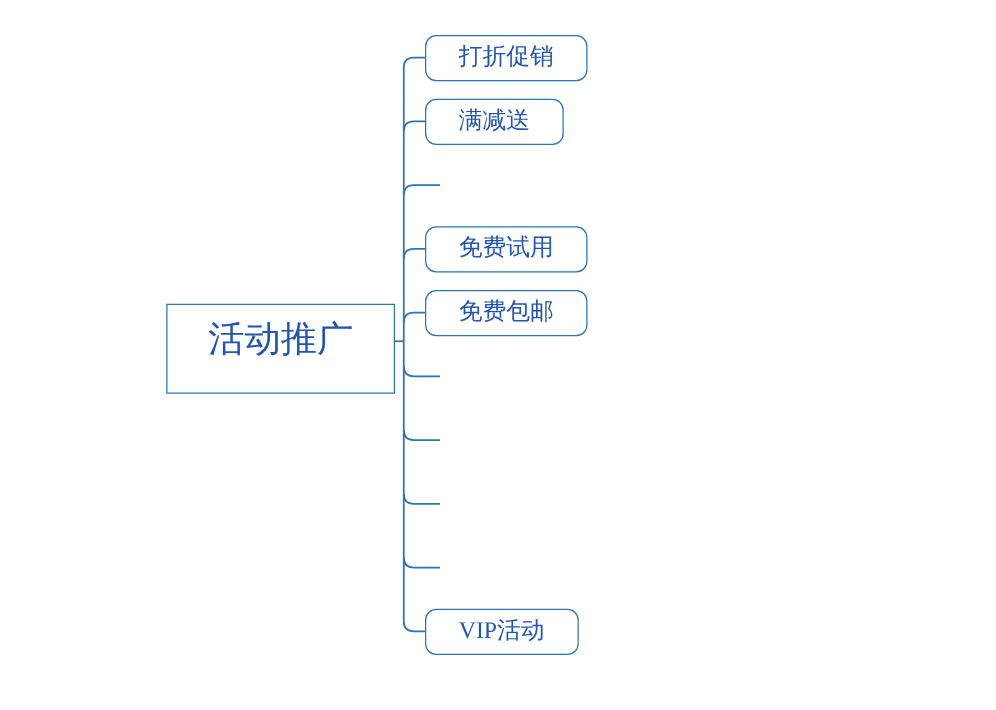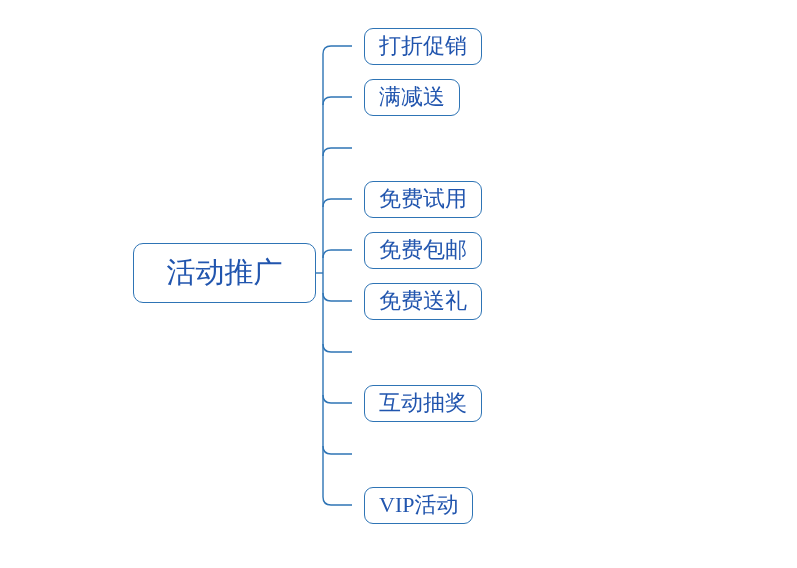--- a/index.html
+++ b/index.html
@@ -33,32 +33,32 @@
     border: 1.5px solid var(--line, #2E74B5);
     color: var(--text, #2155AE);
     text-align: center;
     white-space: nowrap;
     cursor: default;
   }
   .root-node {
     left: 133px;
     top: 243px;
     width: 183px;
-    height: 60px;
-    border-radius: 10px;
+    height: 72px;
+    border-radius: 0;
     font-size: 29px;
     line-height: 57px;
   }
   .child-node {
-    left: 364px;
+    left: 340px;
     height: 37px;
     border-radius: 9px;
-    font-size: 22px;
+    font-size: 19px;
     line-height: 34px;
-    padding: 0 14px;
+    padding: 0 26px;
   }
 </style>
 </head>
 <body>
 
 <div class="canvas">
 
   <svg class="connectors" width="797" height="568" viewBox="0 0 797 568">
 
     <path d="M 316 273 H 323"></path>
@@ -75,17 +75,15 @@
     <path d="M 352 403 H 331 Q 323 403 323 395"></path>
     <path d="M 352 454 H 331 Q 323 454 323 446"></path>
   </svg>
 
   <div class="node root-node">活动推广</div>
 
   <div class="node child-node" style="top:28px">打折促销</div>
   <div class="node child-node" style="top:79px">满减送</div>
   <div class="node child-node" style="top:181px">免费试用</div>
   <div class="node child-node" style="top:232px">免费包邮</div>
-  <div class="node child-node" style="top:283px">免费送礼</div>
-  <div class="node child-node" style="top:385px">互动抽奖</div>
   <div class="node child-node" style="top:487px">VIP活动</div>
 
 </div>
 
 </body></html>

